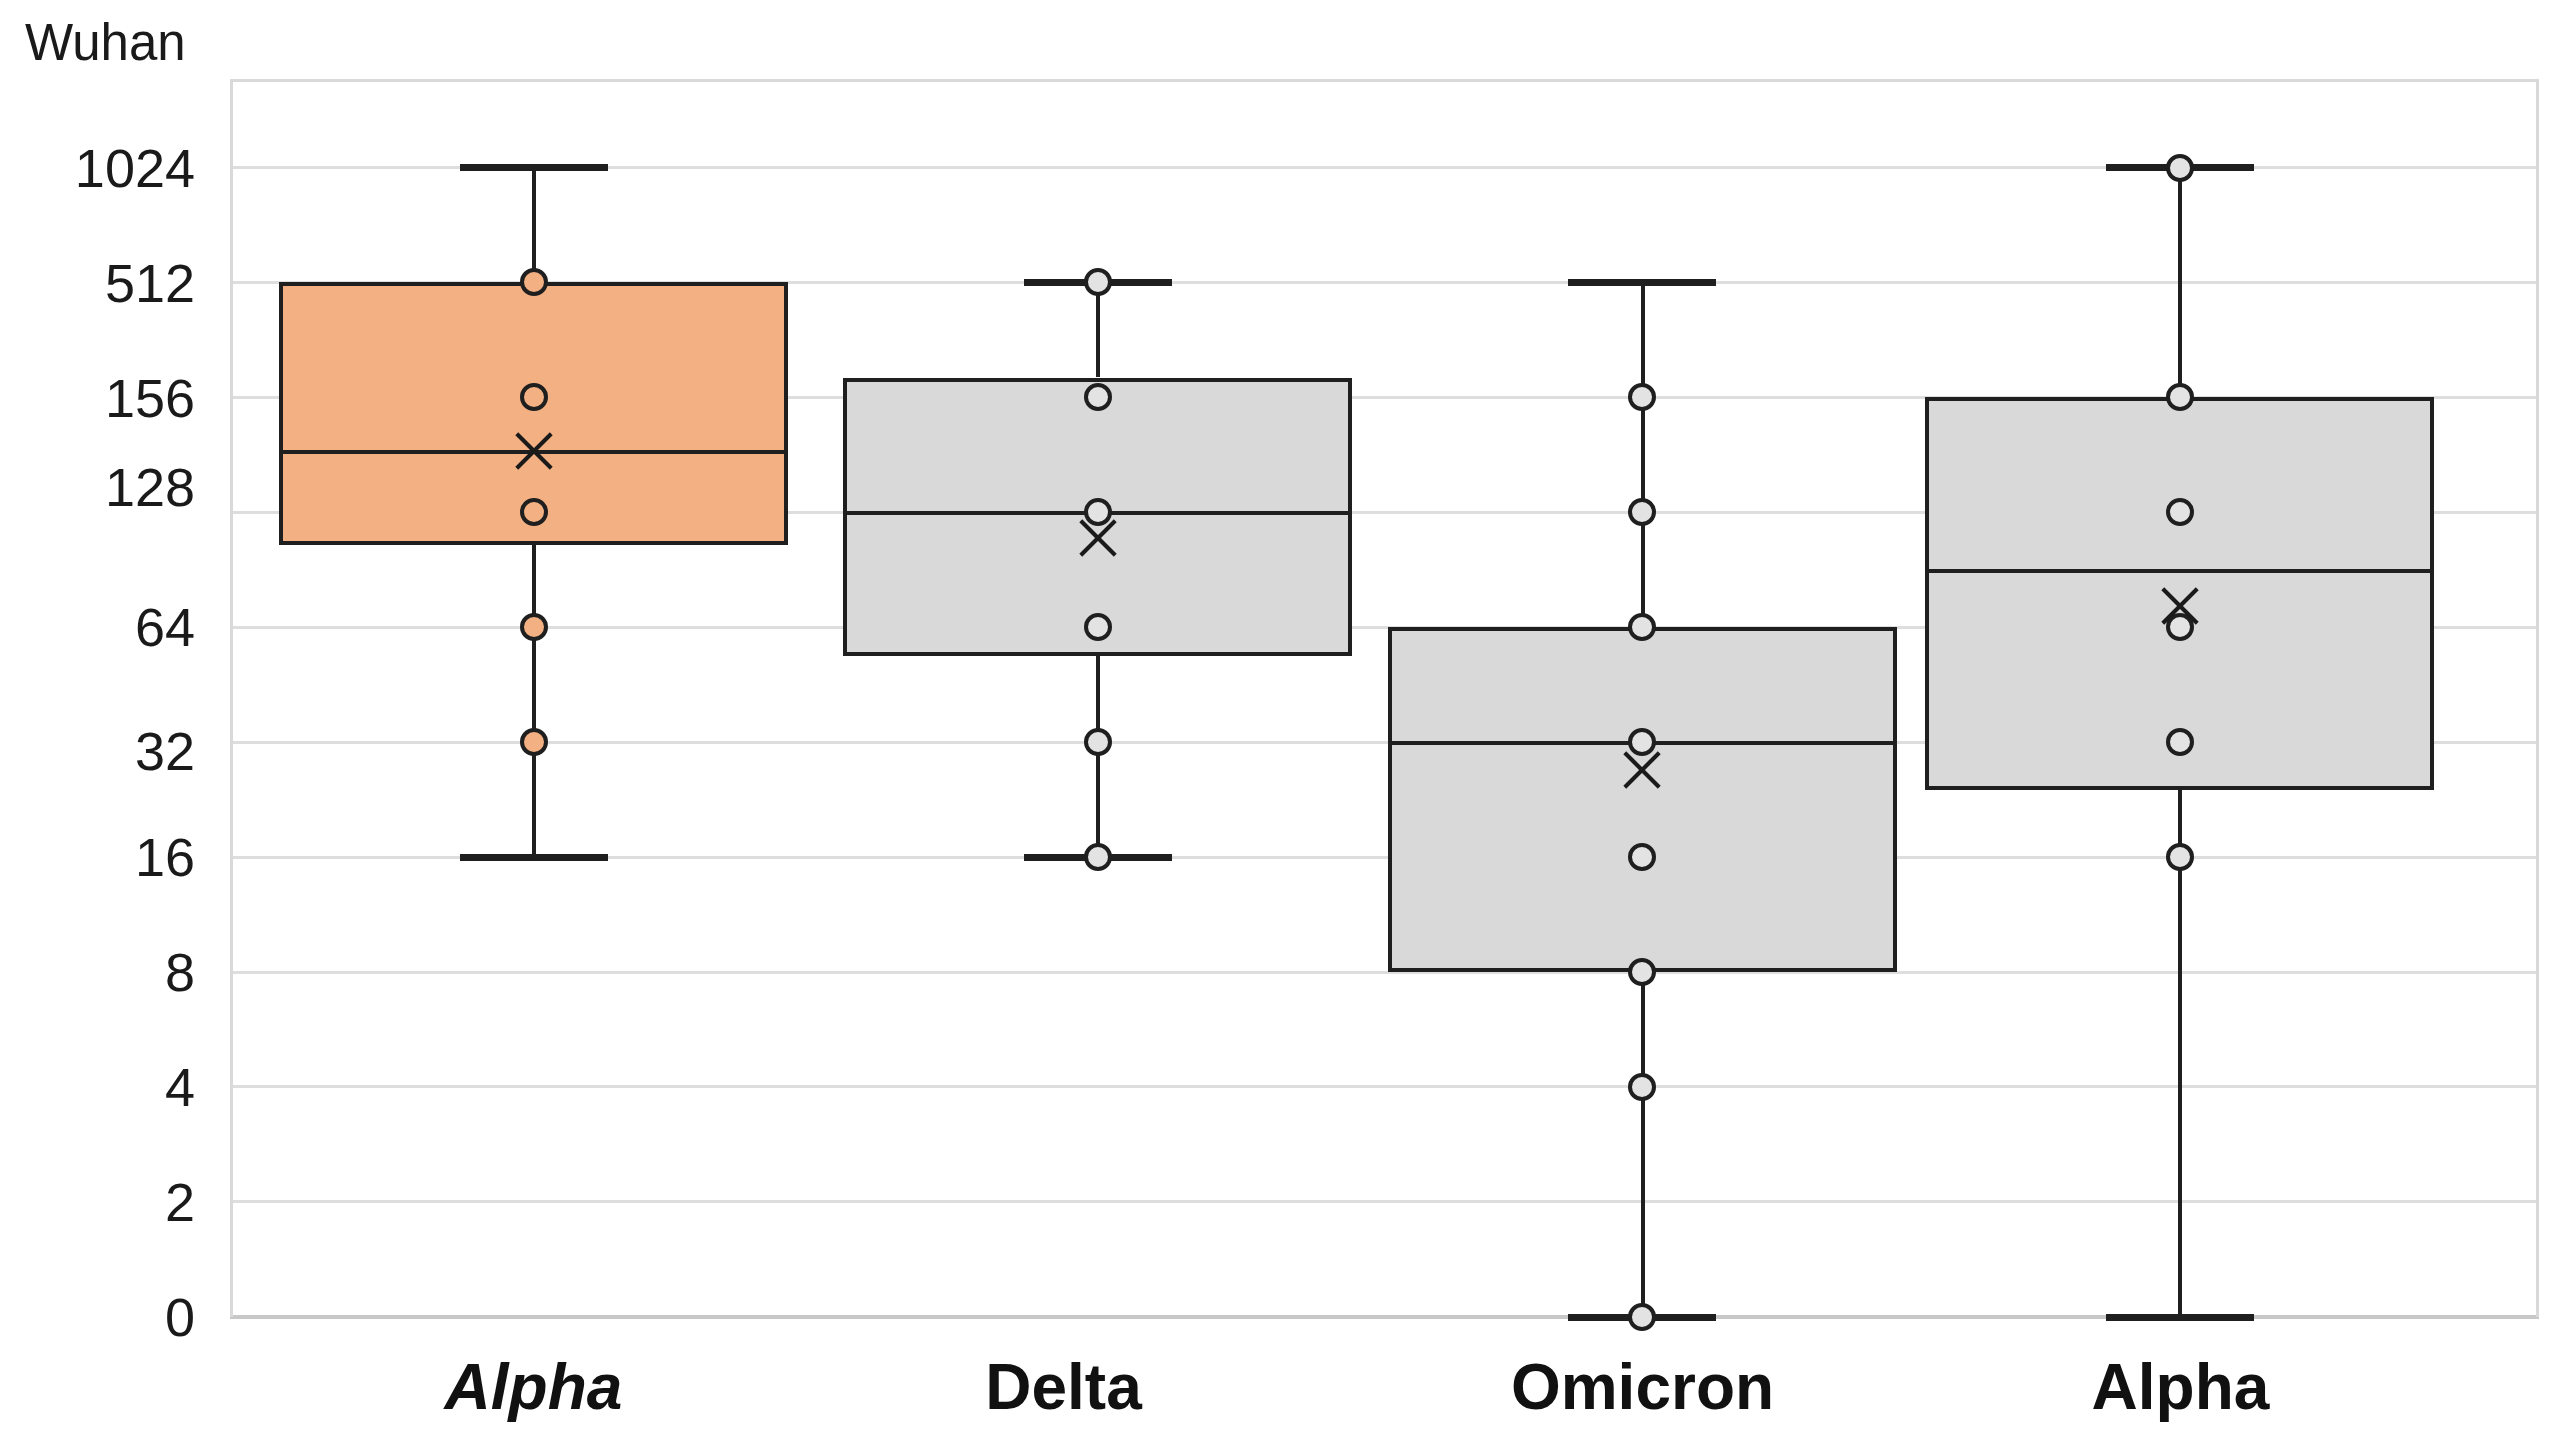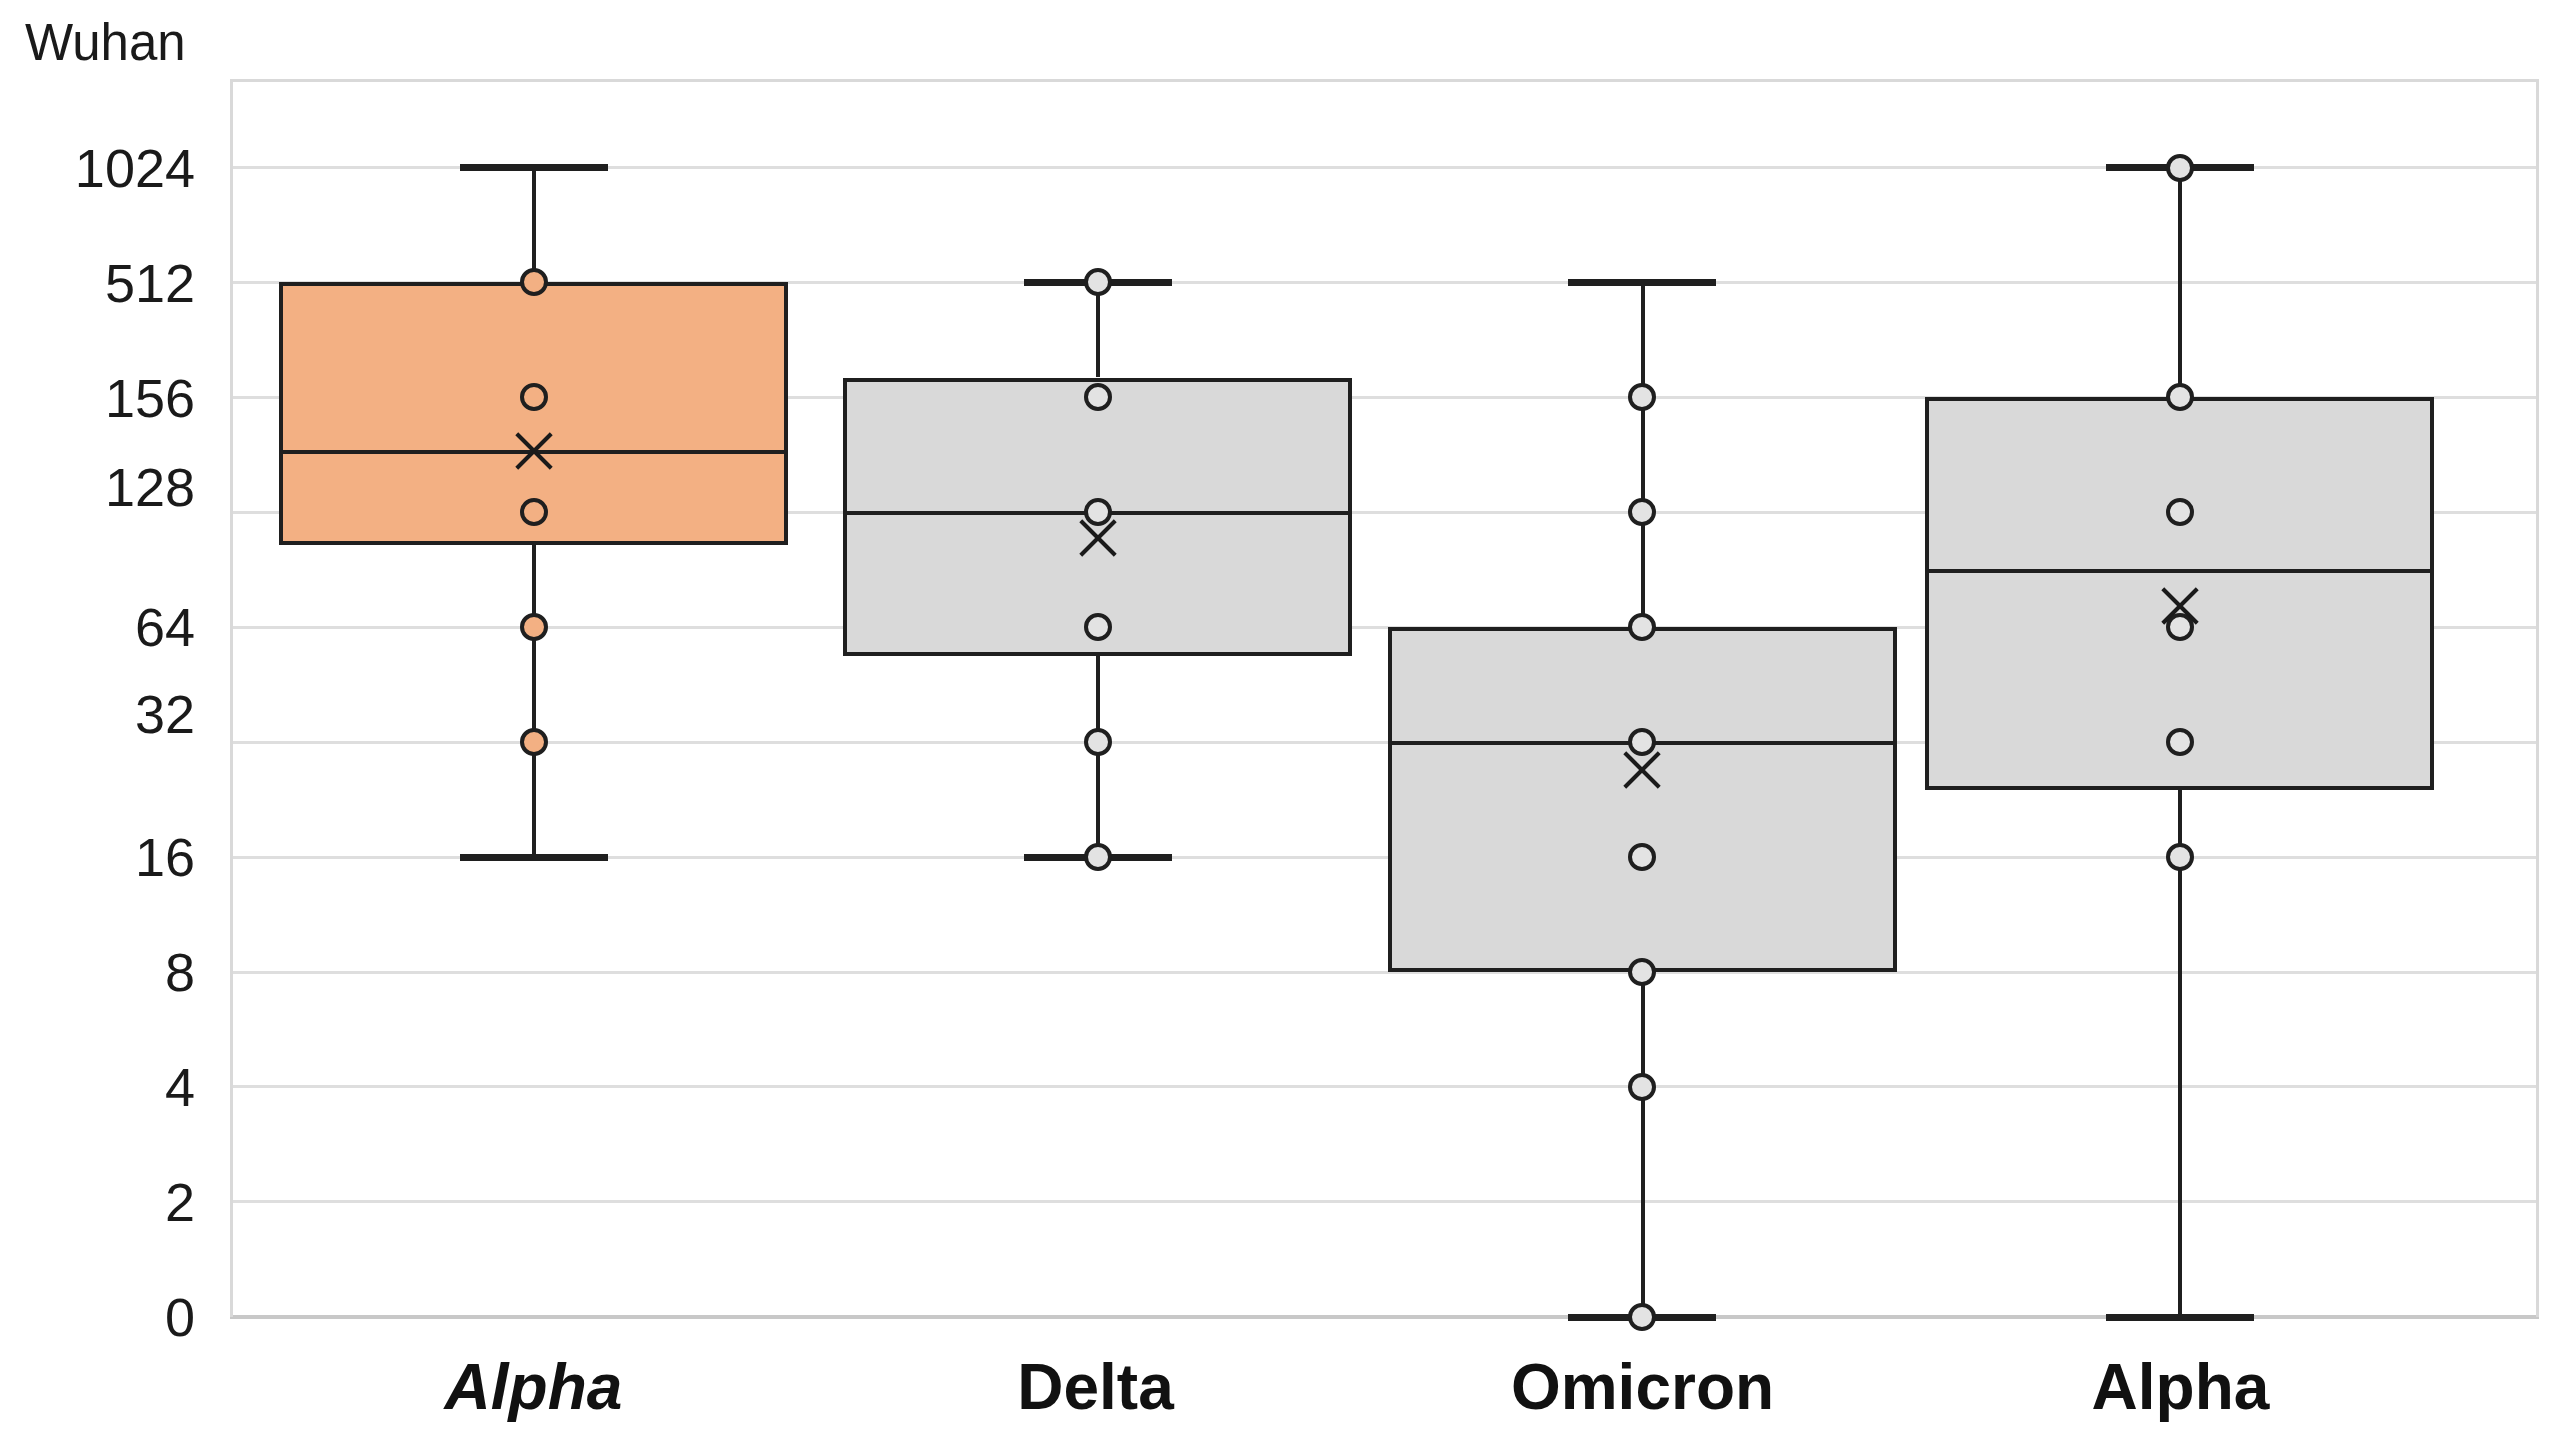--- a/index.html
+++ b/index.html
@@ -41,30 +41,30 @@
 
 <div id="chart-root">
   <div id="y-axis-title">Wuhan</div>
   <div id="plot-area"></div>
   <div id="ytick-container">
       <div class="ytick" style="top: 135px; text-align: right;">1024</div>
       <div class="ytick" style="top: 250px;">512</div>
       <div class="ytick" style="top: 365px;">156</div>
       <div class="ytick" style="top: 454px;">128</div>
       <div class="ytick" style="top: 594px;">64</div>
-      <div class="ytick" style="top: 681px;">32</div>
+      <div class="ytick" style="top: 718px;">32</div>
       <div class="ytick" style="top: 824px;">16</div>
       <div class="ytick" style="top: 939px;">8</div>
       <div class="ytick" style="top: 1054px;">4</div>
       <div class="ytick" style="top: 1169px;">2</div>
       <div class="ytick" style="top: 1284px;">0</div>
     </div>
   <div id="xlabel-container">
       <div class="xlabel" style="left: 246px; font-style: italic;">Alpha</div>
-      <div class="xlabel" style="left: 808px;">Delta</div>
+      <div class="xlabel" style="left: 776px;">Delta</div>
       <div class="xlabel" style="left: 1355px;">Omicron</div>
       <div class="xlabel" style="left: 1893px;">Alpha</div>
     </div>
 <div class="gridline" style="left: 230px; top: 166px; width: 2309px; background: rgb(222, 222, 222);"></div>
     <div class="gridline" style="left: 230px; top: 281px; width: 2309px; background: rgb(222, 222, 222);"></div>
     <div class="gridline" style="left: 230px; top: 396px; width: 2309px; background: rgb(222, 222, 222);"></div>
     <div class="gridline" style="left: 230px; top: 511px; width: 2309px; background: rgb(222, 222, 222);"></div>
     <div class="gridline" style="left: 230px; top: 626px; width: 2309px; background: rgb(222, 222, 222);"></div>
     <div class="gridline" style="left: 230px; top: 741px; width: 2309px; background: rgb(222, 222, 222);"></div>
     <div class="gridline" style="left: 230px; top: 856px; width: 2309px; background: rgb(222, 222, 222);"></div>

